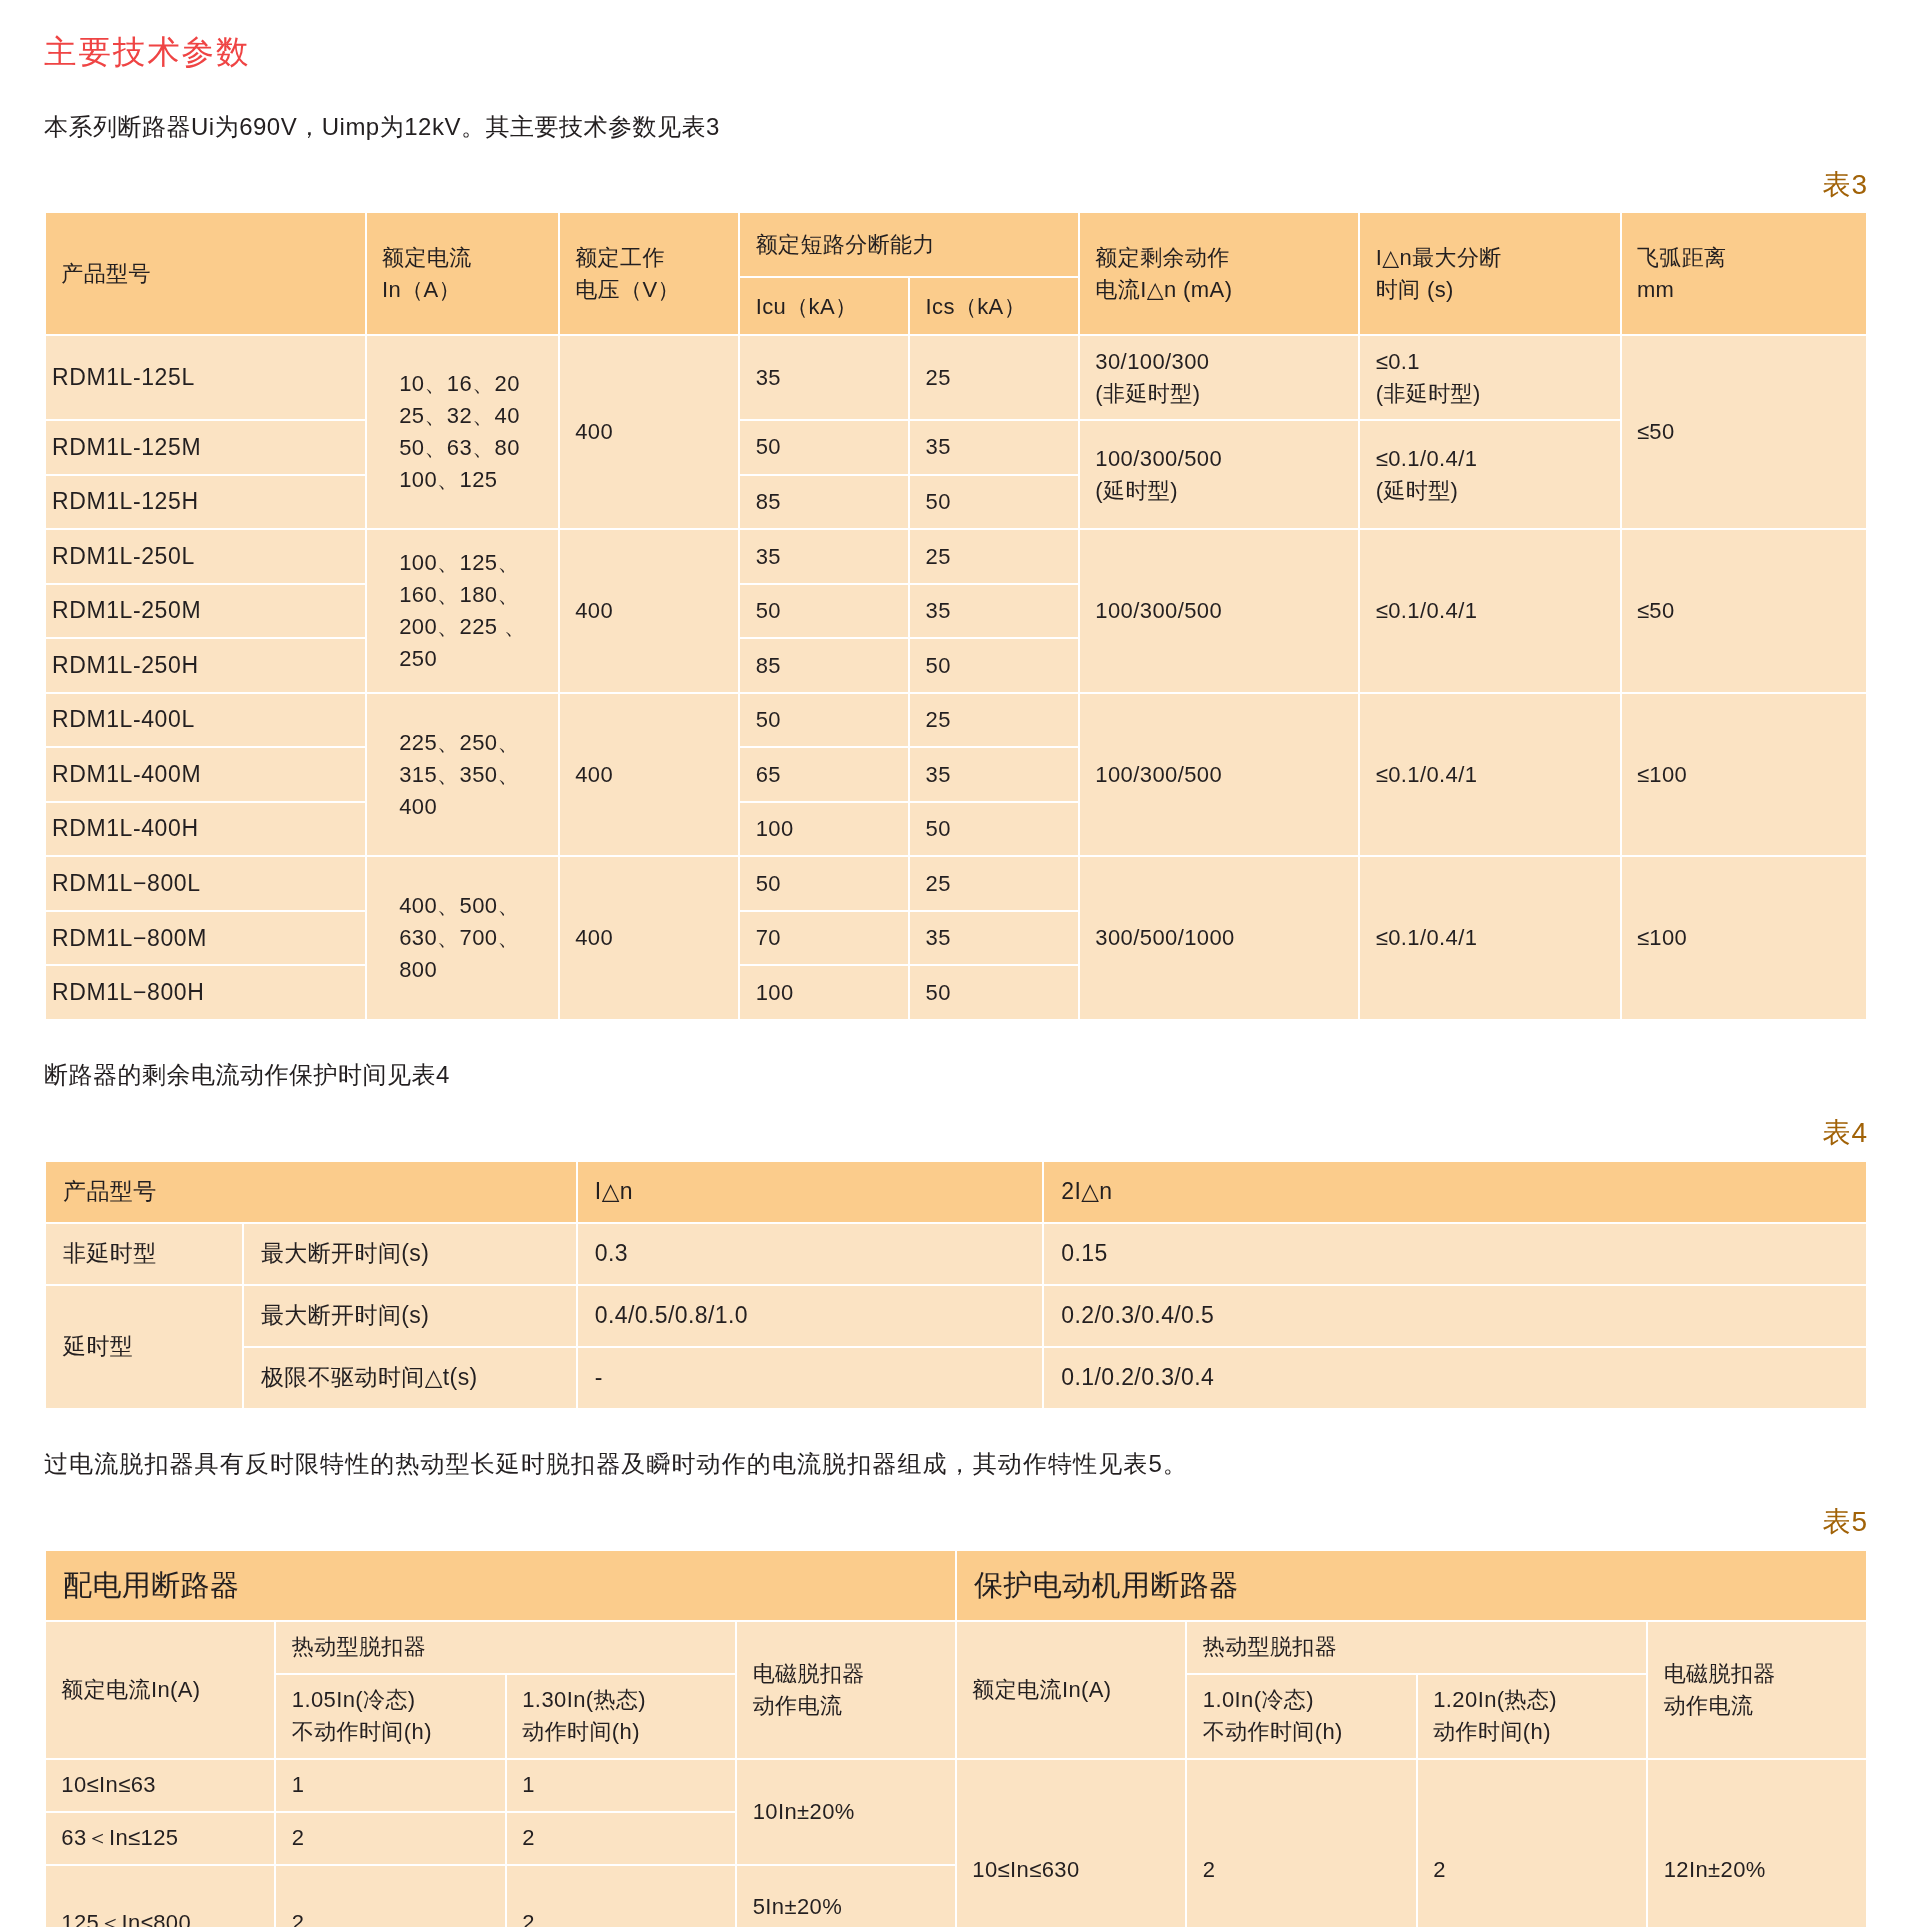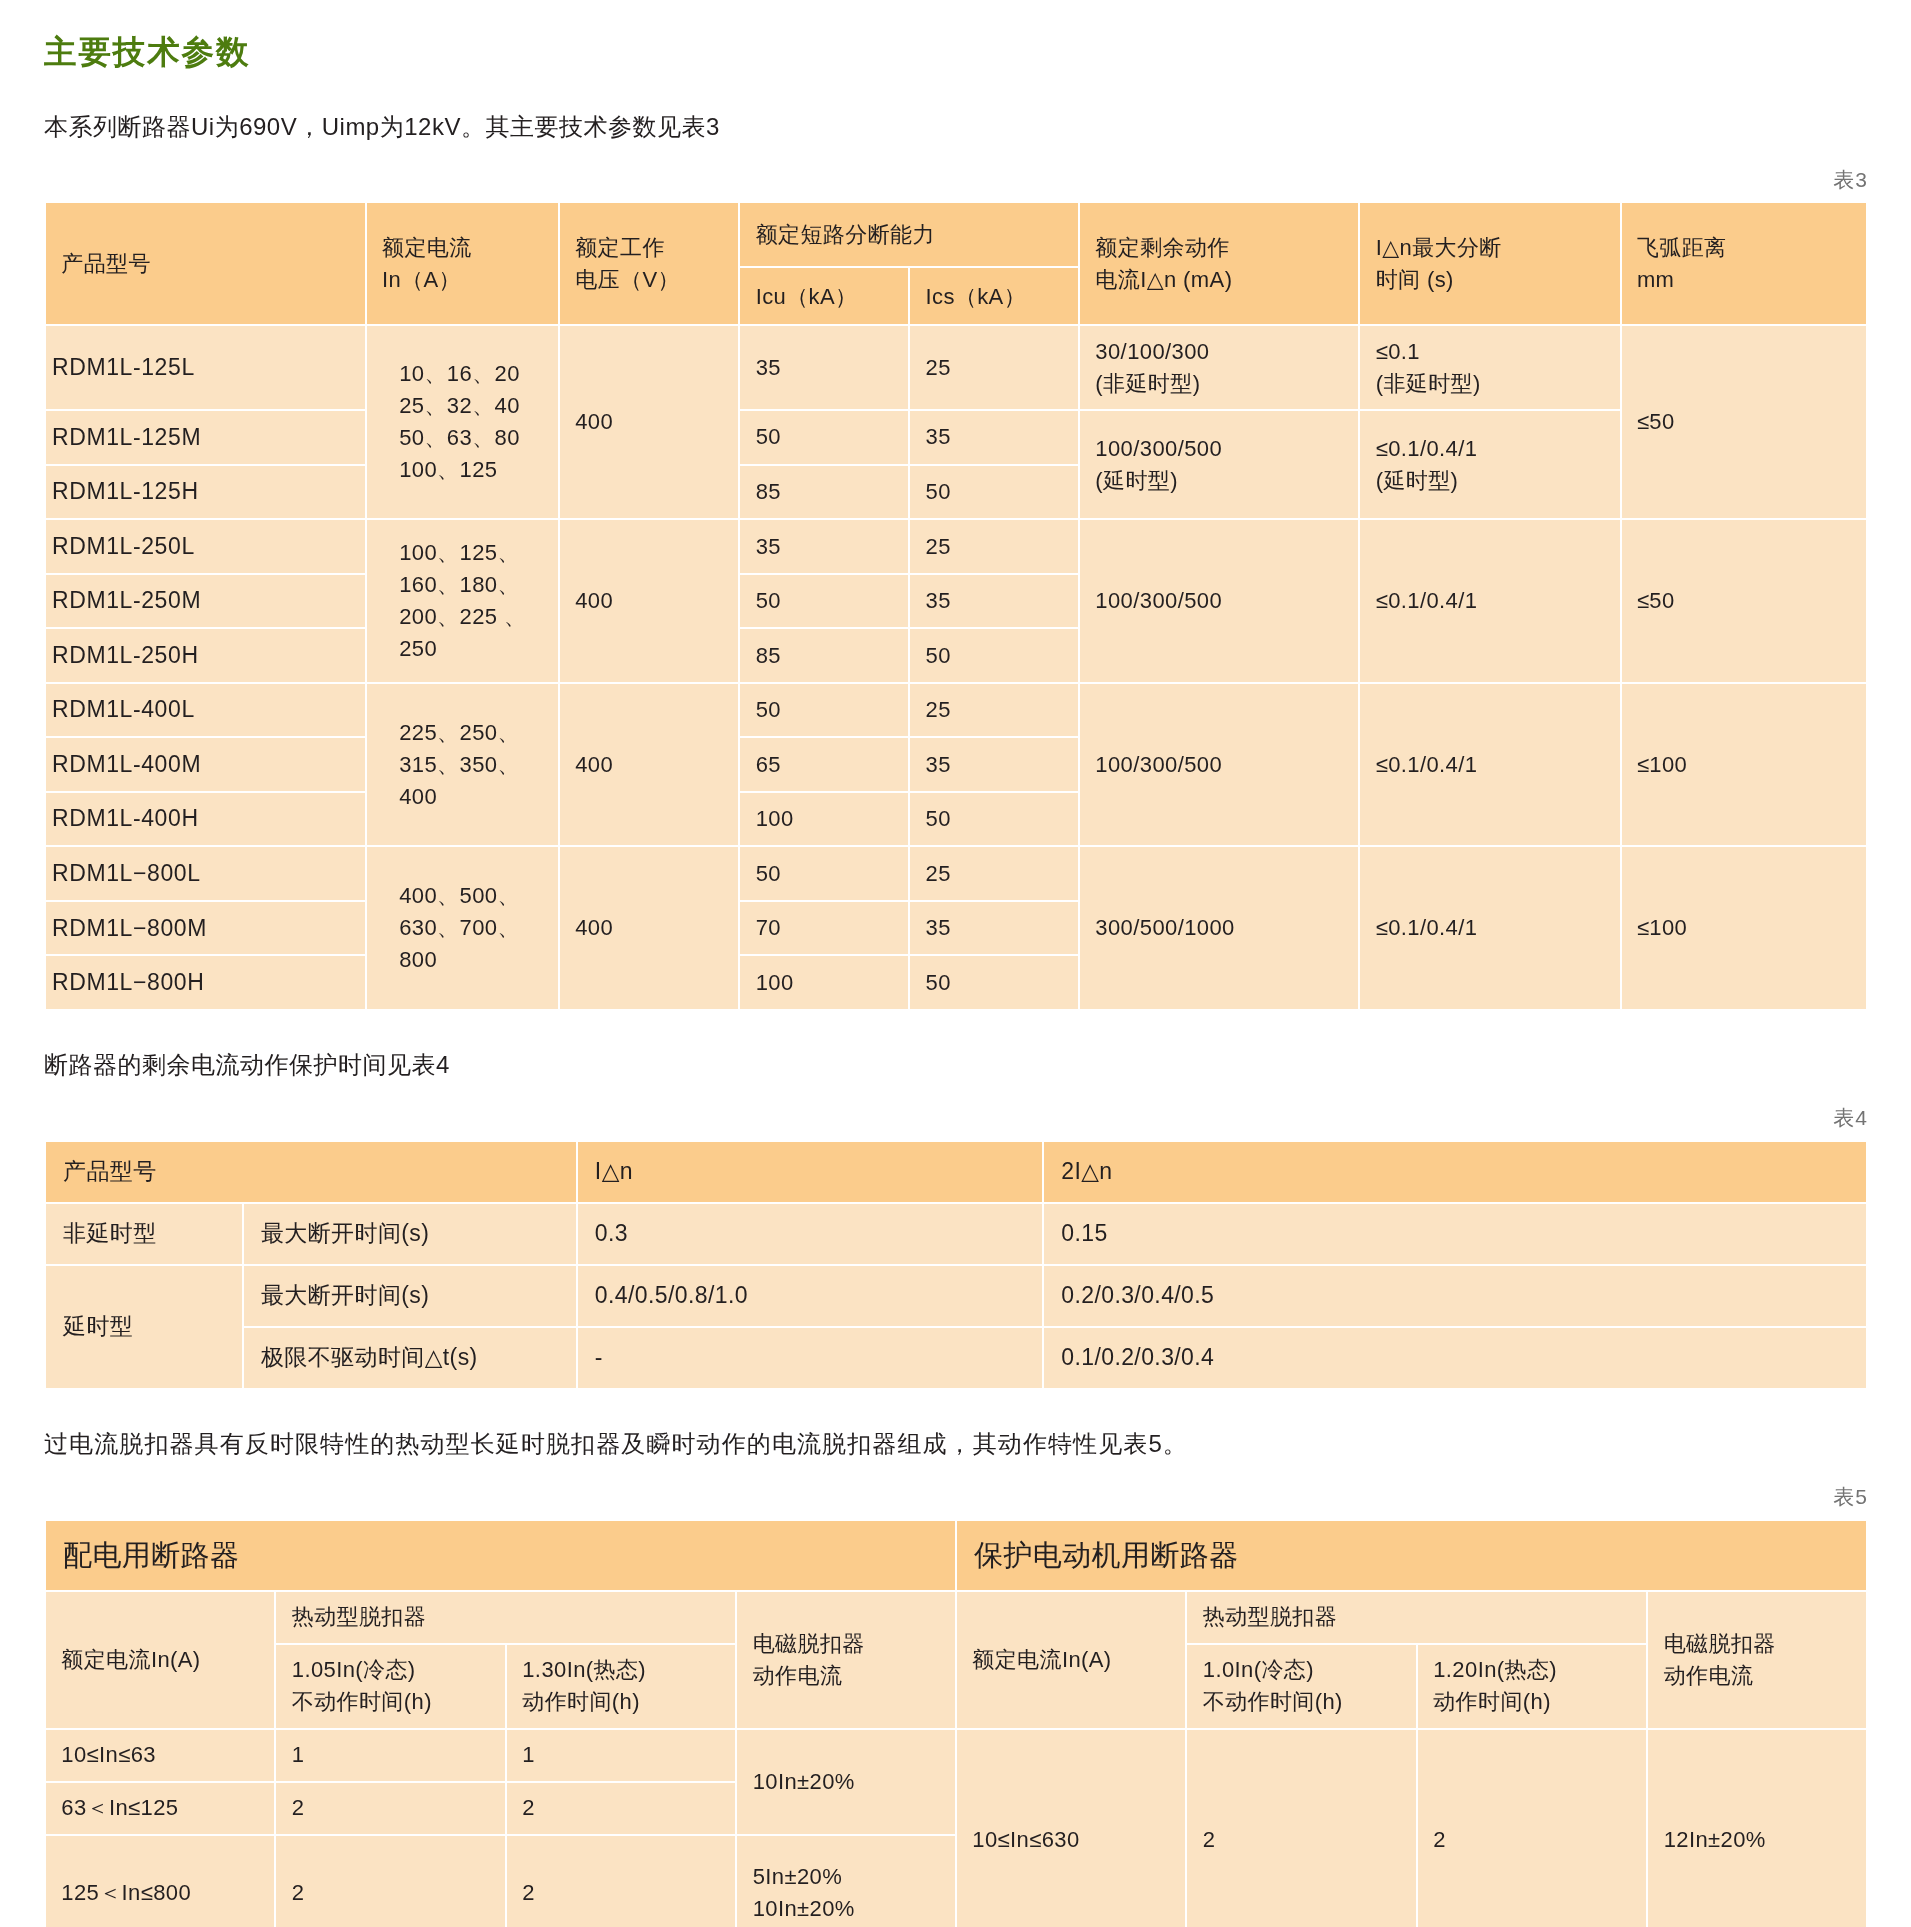--- a/index.html
+++ b/index.html
@@ -15,41 +15,41 @@
     color: #231f20;
     position: relative;
     overflow: hidden;
   }
   .page {
     padding: 21px 44px 0 44px;
   }
 
   
   .section-title {
-    color: #4d7c0f;
+    color: #ef4444;
     font-size: 32.5px;
-    font-weight: 700;
+    font-weight: 400;
     letter-spacing: 1.9px;
     margin: 9.6px 0 0 0;
     line-height: 1.3;
   }
   .para {
     font-size: 24px;
     line-height: 1.5;
     margin: 36px 0 0 0;
     letter-spacing: 0.5px;
     color: #231f20;
   }
   .para-wide { letter-spacing: 1.1px; }
   .table-tag {
     text-align: right;
-    font-size: 21px;
+    font-size: 28px;
     margin: 21px 0 7.6px 0;
     letter-spacing: 1px;
-    color: #737373;
+    color: #a16207;
   }
 
   
   table.t {
     width: 100%;
     border-collapse: separate;
     border-spacing: 2.9px;
     background: #ffffff;
     table-layout: fixed;
   }

